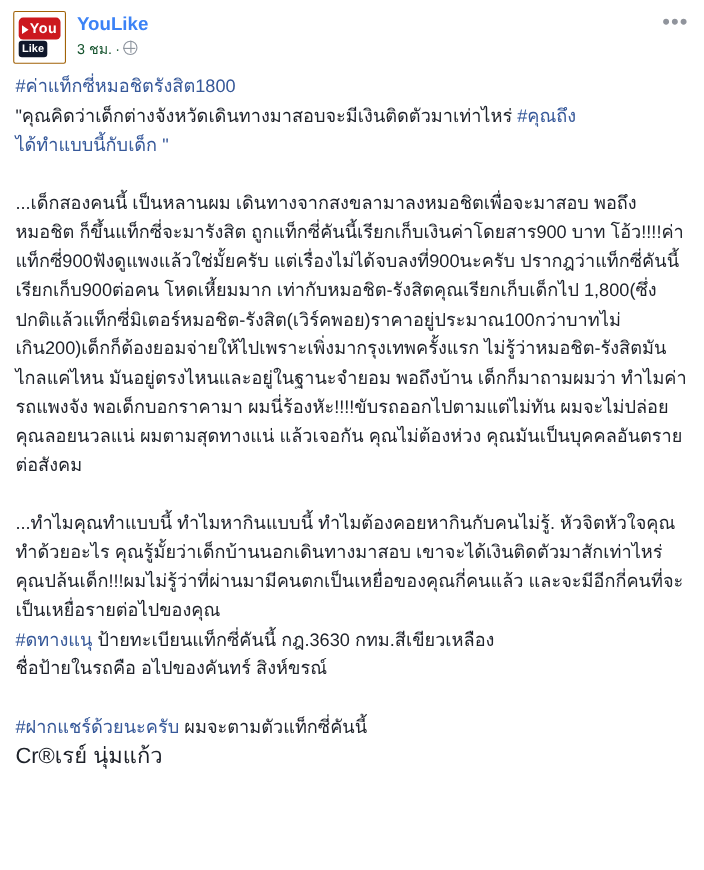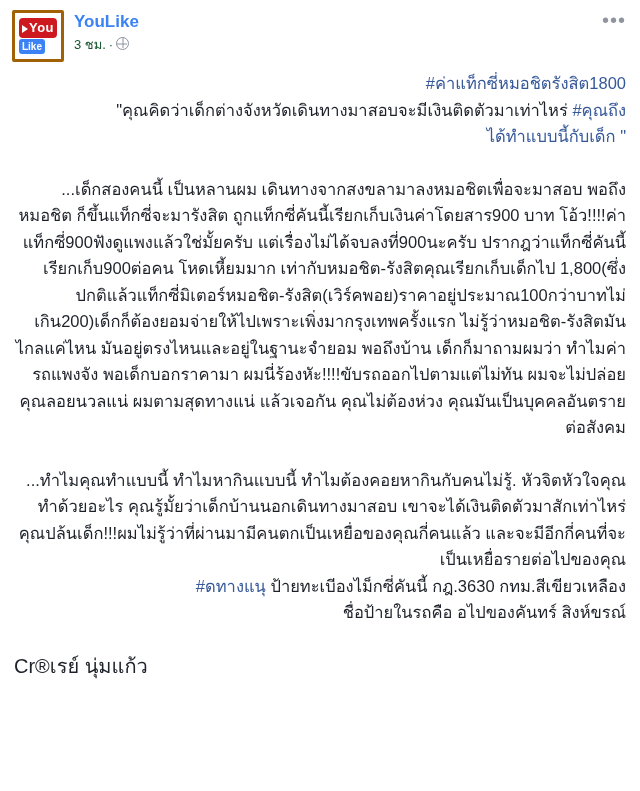--- a/index.html
+++ b/index.html
@@ -25,21 +25,21 @@
     display: flex;
     align-items: flex-start;
     padding: 10px 12px 4px 12px;
     position: relative;
   }
   .avatar {
     width: 46px;
     height: 46px;
     flex: 0 0 46px;
     background: #ffffff;
-    border: 3px solid #a16207;
+    border: 1px solid #a16207;
     border-radius: 2px;
     position: relative;
     overflow: hidden;
   }
   .avatar .yt-top {
     position: absolute;
     left: 4px;
     top: 5px;
     width: 38px;
     height: 20px;
@@ -61,21 +61,21 @@
     border-bottom: 4px solid transparent;
     margin-right: 1px;
     vertical-align: middle;
   }
   .avatar .yt-bottom {
     position: absolute;
     left: 4px;
     top: 26px;
     width: 26px;
     height: 15px;
-    background: #3b82f6;
+    background: #0f172a;
     border-radius: 3px;
     color: #ffffff;
     font-size: 10px;
     font-weight: bold;
     line-height: 15px;
     text-align: center;
   }
   .header-text {
     margin-left: 10px;
     padding-top: 2px;
@@ -136,21 +136,20 @@
   }
   .post-body {
     padding: 4px 14px 0 14px;
     font-size: 16.5px;
     line-height: 26.5px;
     color: #1d2129;
     word-wrap: break-word;
   }
   .post-body p {
     margin: 0;
-    text-align: right;
   }
   .blank {
     height: 26px;
   }
   .tag {
     color: #365899;
   }
   .post-footer {
     padding: 2px 14px 0 14px;
     font-size: 20px;
@@ -178,20 +177,21 @@
   </div>
 
   <div class="post-body">
     <p class="tag">#ค่าแท็กซี่หมอชิตรังสิต1800</p>
     <p><span>"คุณคิดว่าเด็กต่างจังหวัดเดินทางมาสอบจะมีเงินติดตัวมาเท่าไหร่ </span><span class="tag">#คุณถึง</span></p>
     <p class="tag">ได้ทำแบบนี้กับเด็ก "</p>
     <div class="blank"></div>
     <p>...เด็กสองคนนี้ เป็นหลานผม เดินทางจากสงขลามาลงหมอชิตเพื่อจะมาสอบ พอถึงหมอชิต ก็ขึ้นแท็กซี่จะมารังสิต ถูกแท็กซี่คันนี้เรียกเก็บเงินค่าโดยสาร900 บาท โอ้ว!!!!ค่าแท็กซี่900ฟังดูแพงแล้วใช่มั้ยครับ แต่เรื่องไม่ได้จบลงที่900นะครับ ปรากฎว่าแท็กซี่คันนี้เรียกเก็บ900ต่อคน โหดเหี้ยมมาก เท่ากับหมอชิต-รังสิตคุณเรียกเก็บเด็กไป 1,800(ซึ่งปกติแล้วแท็กซี่มิเตอร์หมอชิต-รังสิต(เวิร์คพอย)ราคาอยู่ประมาณ100กว่าบาทไม่เกิน200)เด็กก็ต้องยอมจ่ายให้ไปเพราะเพิ่งมากรุงเทพครั้งแรก ไม่รู้ว่าหมอชิต-รังสิตมันไกลแค่ไหน มันอยู่ตรงไหนและอยู่ในฐานะจำยอม พอถึงบ้าน เด็กก็มาถามผมว่า ทำไมค่ารถแพงจัง พอเด็กบอกราคามา ผมนี่ร้องหัะ!!!!ขับรถออกไปตามแต่ไม่ทัน ผมจะไม่ปล่อยคุณลอยนวลแน่ ผมตามสุดทางแน่ แล้วเจอกัน คุณไม่ต้องห่วง คุณมันเป็นบุคคลอันตรายต่อสังคม</p>
     <div class="blank"></div>
     <p>...ทำไมคุณทำแบบนี้ ทำไมหากินแบบนี้ ทำไมต้องคอยหากินกับคนไม่รู้. หัวจิตหัวใจคุณทำด้วยอะไร คุณรู้มั้ยว่าเด็กบ้านนอกเดินทางมาสอบ เขาจะได้เงินติดตัวมาสักเท่าไหร่ คุณปล้นเด็ก!!!ผมไม่รู้ว่าที่ผ่านมามีคนตกเป็นเหยื่อของคุณกี่คนแล้ว และจะมีอีกกี่คนที่จะเป็นเหยื่อรายต่อไปของคุณ</p>
-    <p><span class="tag">#ดทางแนุ</span><span> ป้ายทะเบีองไม็กซี่คันนี้ กฎ.3630 กทม.สีเขียวเหลือง</span></p>
+    <p><span class="tag">#ดทางแนุ</span><span> ป้ายทะเบียนแท็กซี่คันนี้ กฎ.3630 กทม.สีเขียวเหลือง</span></p>
     <p>ชื่อป้ายในรถคือ อไปของคันทร์ สิงห์ขรณ์</p>
     <div class="blank"></div>
+    <p><span class="tag">#ฝากแชร์ด้วยนะครับ</span><span> ผมจะตามตัวแท็กซี่คันนี้</span></p>
   </div>
 
   <div class="post-footer">Cr®เรย์ นุ่มแก้ว</div>
 
 </div>
 
 </body></html>

